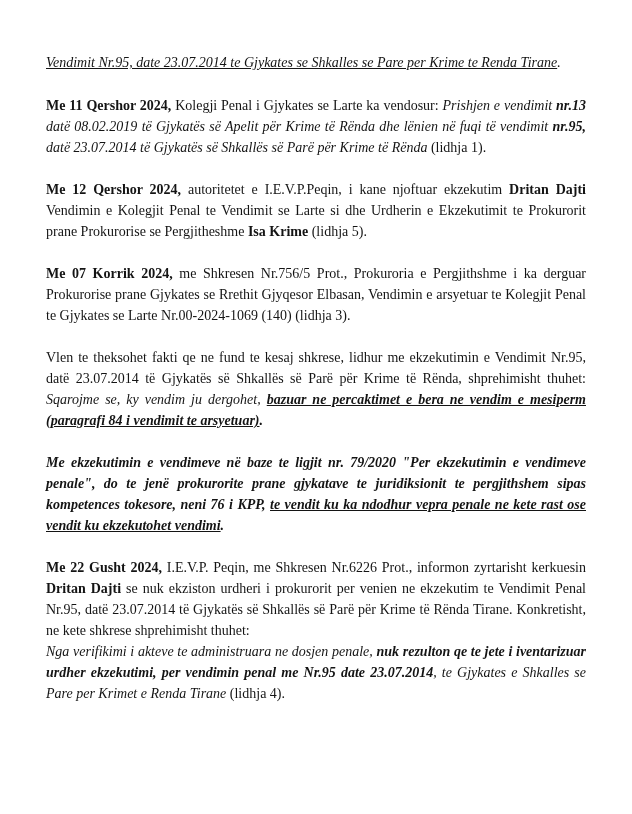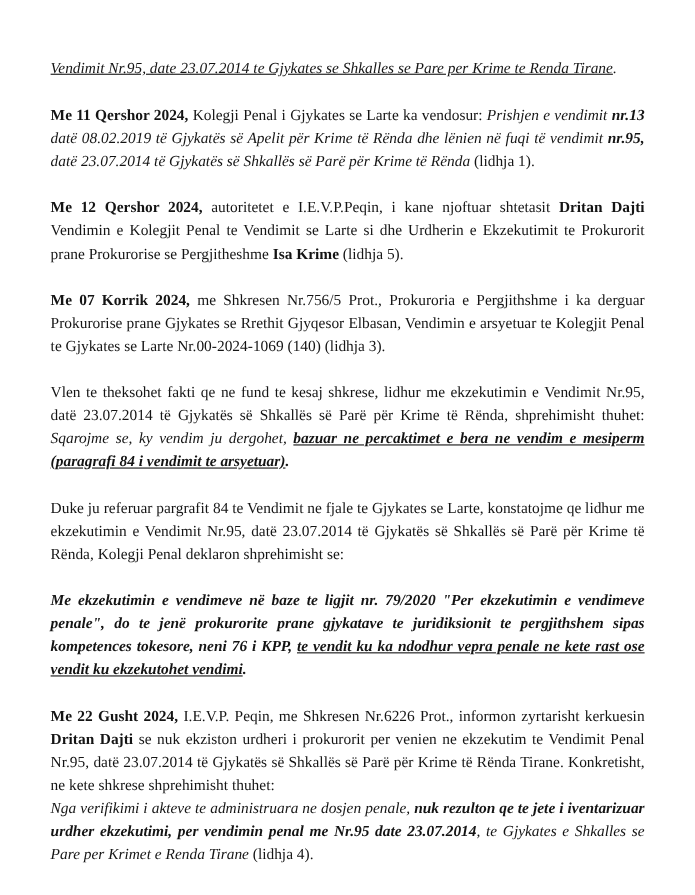--- a/index.html
+++ b/index.html
@@ -31,20 +31,19 @@
   .i { font-style: italic; }
   .u { text-decoration: underline; }
 </style>
 </head>
 <body>
 
 <div class="page">
   <div class="doc-body">
       <p class="para"><span class="i u">Vendimit Nr.95, date 23.07.2014 te Gjykates se Shkalles se Pare per Krime te Renda Tirane</span><span class="i">.</span></p>
       <p class="para"><span class="b">Me 11 Qershor 2024,</span><span> Kolegji Penal i Gjykates se Larte ka vendosur: </span><span class="i">Prishjen e vendimit </span><span class="b i">nr.13</span><span class="i"> datë 08.02.2019 të Gjykatës së Apelit për Krime të Rënda dhe lënien në fuqi të vendimit </span><span class="b i">nr.95,</span><span class="i"> datë 23.07.2014 të Gjykatës së Shkallës së Parë për Krime të Rënda </span><span>(lidhja 1).</span></p>
-      <p class="para"><span class="b">Me 12 Qershor 2024,</span><span> autoritetet e I.E.V.P.Peqin, i kane njoftuar shtetasit </span><span class="b">Dritan Dajti</span><span> Vendimin e Kolegjit Penal te Vendimit se Larte si dhe Urdherin e Ekzekutimit te Prokurorit prane Prokurorise se Pergjitheshme </span><span class="b">Isa Krime</span><span> (lidhja 5).</span></p>
+      <p class="para"><span class="b">Me 12 Qershor 2024,</span><span> autoritetet e I.E.V.P.Peqin, i kane njoftuar ekzekutim </span><span class="b">Dritan Dajti</span><span> Vendimin e Kolegjit Penal te Vendimit se Larte si dhe Urdherin e Ekzekutimit te Prokurorit prane Prokurorise se Pergjitheshme </span><span class="b">Isa Krime</span><span> (lidhja 5).</span></p>
       <p class="para"><span class="b">Me 07 Korrik 2024,</span><span> me Shkresen Nr.756/5 Prot., Prokuroria e Pergjithshme i ka derguar Prokurorise prane Gjykates se Rrethit Gjyqesor Elbasan, Vendimin e arsyetuar te Kolegjit Penal te Gjykates se Larte Nr.00-2024-1069 (140) (lidhja 3).</span></p>
       <p class="para"><span>Vlen te theksohet fakti qe ne fund te kesaj shkrese, lidhur me ekzekutimin e Vendimit Nr.95, datë 23.07.2014 të Gjykatës së Shkallës së Parë për Krime të Rënda, shprehimisht thuhet: </span><span class="i">Sqarojme se, ky vendim ju dergohet, </span><span class="b i u">bazuar ne percaktimet e bera ne vendim e mesiperm (paragrafi 84 i vendimit te arsyetuar)</span><span class="b i">.</span></p>
-      <p class="para"><span>Duke ju referuar pargrafit 84 te Vendimit ne fjale te Gjykates se Larte, konstatojme qe lidhur me ekzekutimin e Vendimit Nr.95, datë 23.07.2014 të Gjykatës së Shkallës së Parë për Krime të Rënda, Kolegji Penal deklaron shprehimisht se:</span></p>
       <p class="para"><span class="b i">Me ekzekutimin e vendimeve në baze te ligjit nr. 79/2020 "Per ekzekutimin e vendimeve penale", do te jenë prokurorite prane gjykatave te juridiksionit te pergjithshem sipas kompetences tokesore, neni 76 i KPP, </span><span class="b i u">te vendit ku ka ndodhur vepra penale ne kete rast ose vendit ku ekzekutohet vendimi</span><span class="b i">.</span></p>
       <p class="para"><span class="b">Me 22 Gusht 2024,</span><span> I.E.V.P. Peqin, me Shkresen Nr.6226 Prot., informon zyrtarisht kerkuesin </span><span class="b">Dritan Dajti</span><span> se nuk ekziston urdheri i prokurorit per venien ne ekzekutim te Vendimit Penal Nr.95, datë 23.07.2014 të Gjykatës së Shkallës së Parë për Krime të Rënda Tirane. Konkretisht, ne kete shkrese shprehimisht thuhet:</span><br><span class="i">Nga verifikimi i akteve te administruara ne dosjen penale, </span><span class="b i">nuk rezulton qe te jete i iventarizuar urdher ekzekutimi, per vendimin penal me Nr.95 date 23.07.2014</span><span class="i">, te Gjykates e Shkalles se Pare per Krimet e Renda Tirane </span><span>(lidhja 4).</span></p>
     </div>
 </div>
 
 </body></html>

